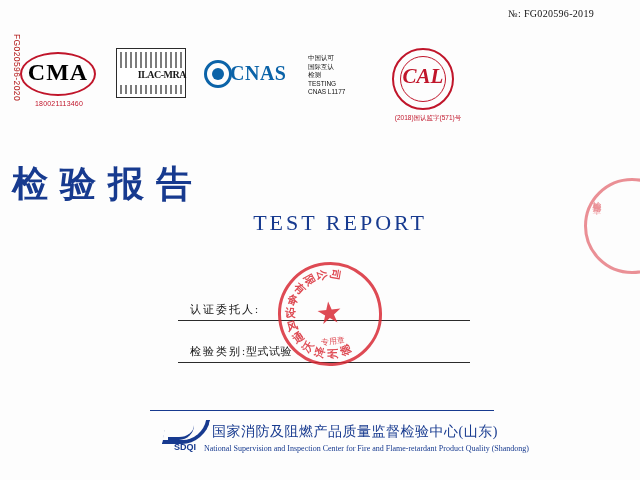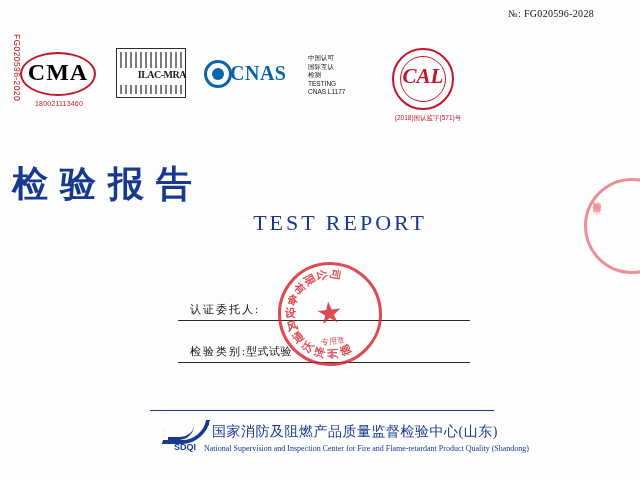--- a/index.html
+++ b/index.html
@@ -446,21 +446,21 @@
     font-family: "Liberation Serif", serif;
     white-space: nowrap;
   }
 </style>
 </head>
 <body>
 
 <div id="page">
   <div class="sheet">
 
-    <div class="report-no">№: FG020596-2028</div>
+    <div class="report-no">№: FG020596-2019</div>
 
     <div class="vert-code">FG020596-2020</div>
 
     <div class="logos">
 
       <div class="cma">
         <div class="ring"></div>
         <div class="txt">CMA</div>
         <div class="sub">180021113460</div>
       </div>

